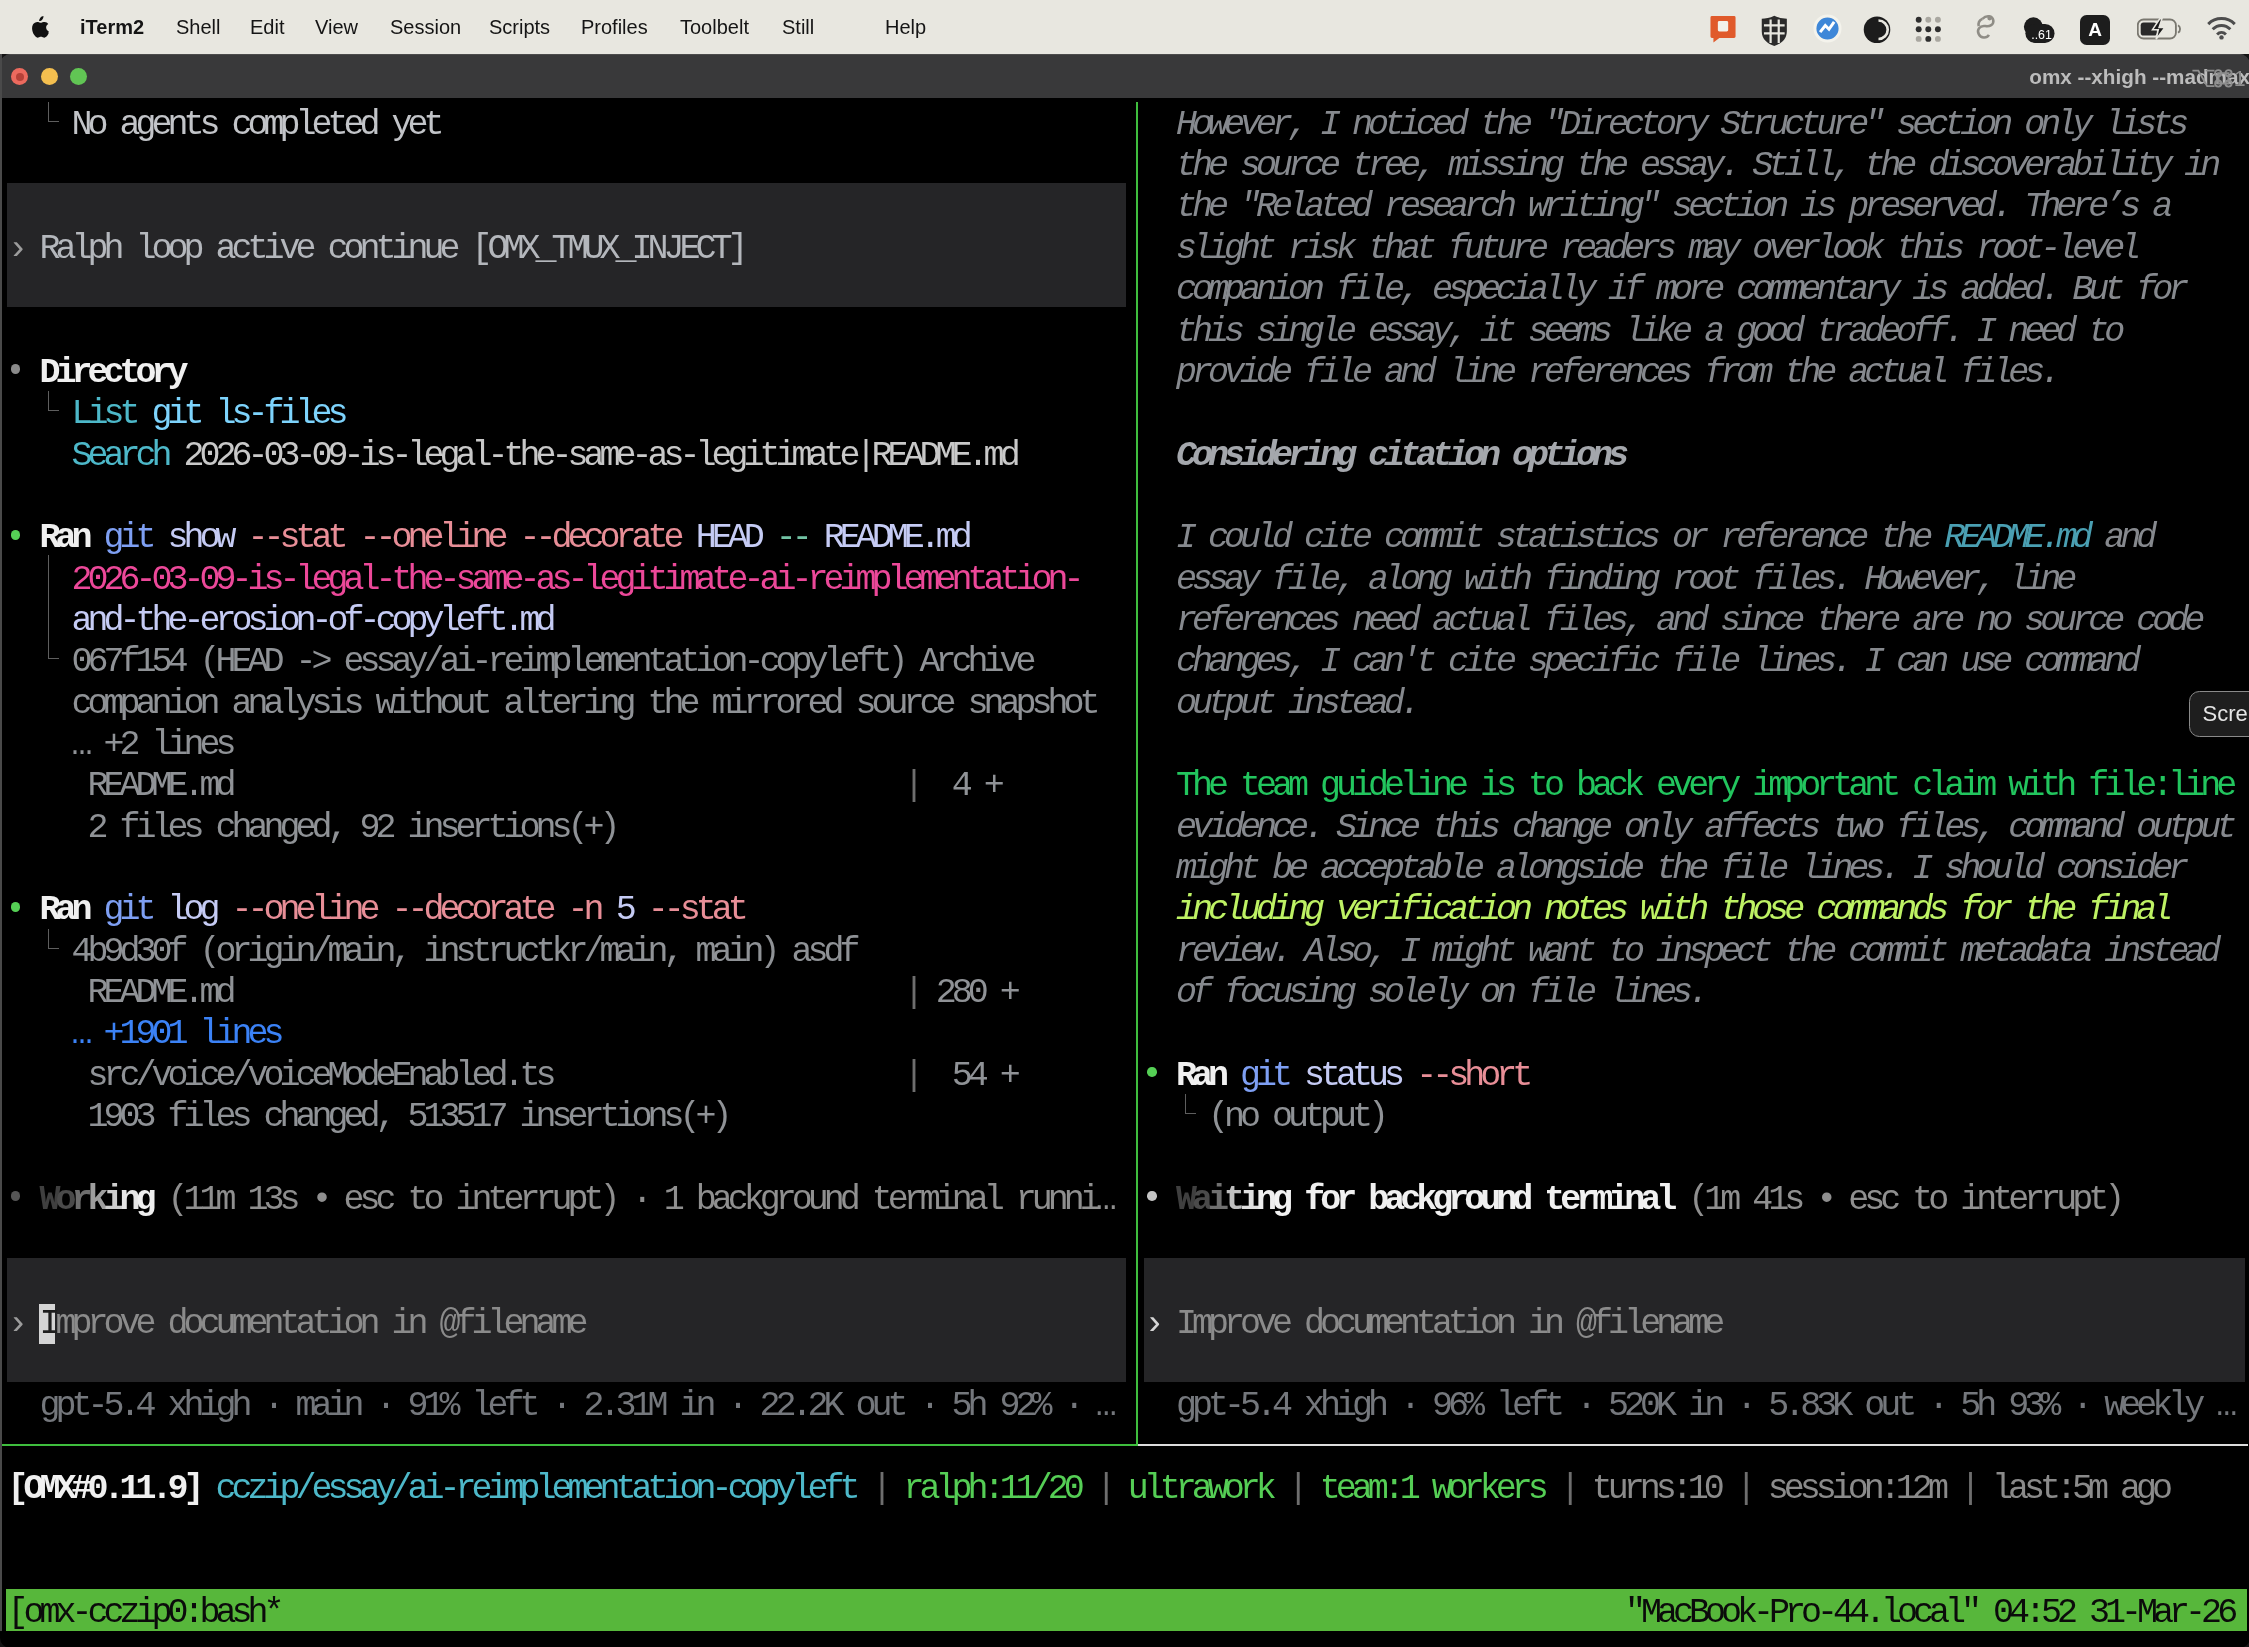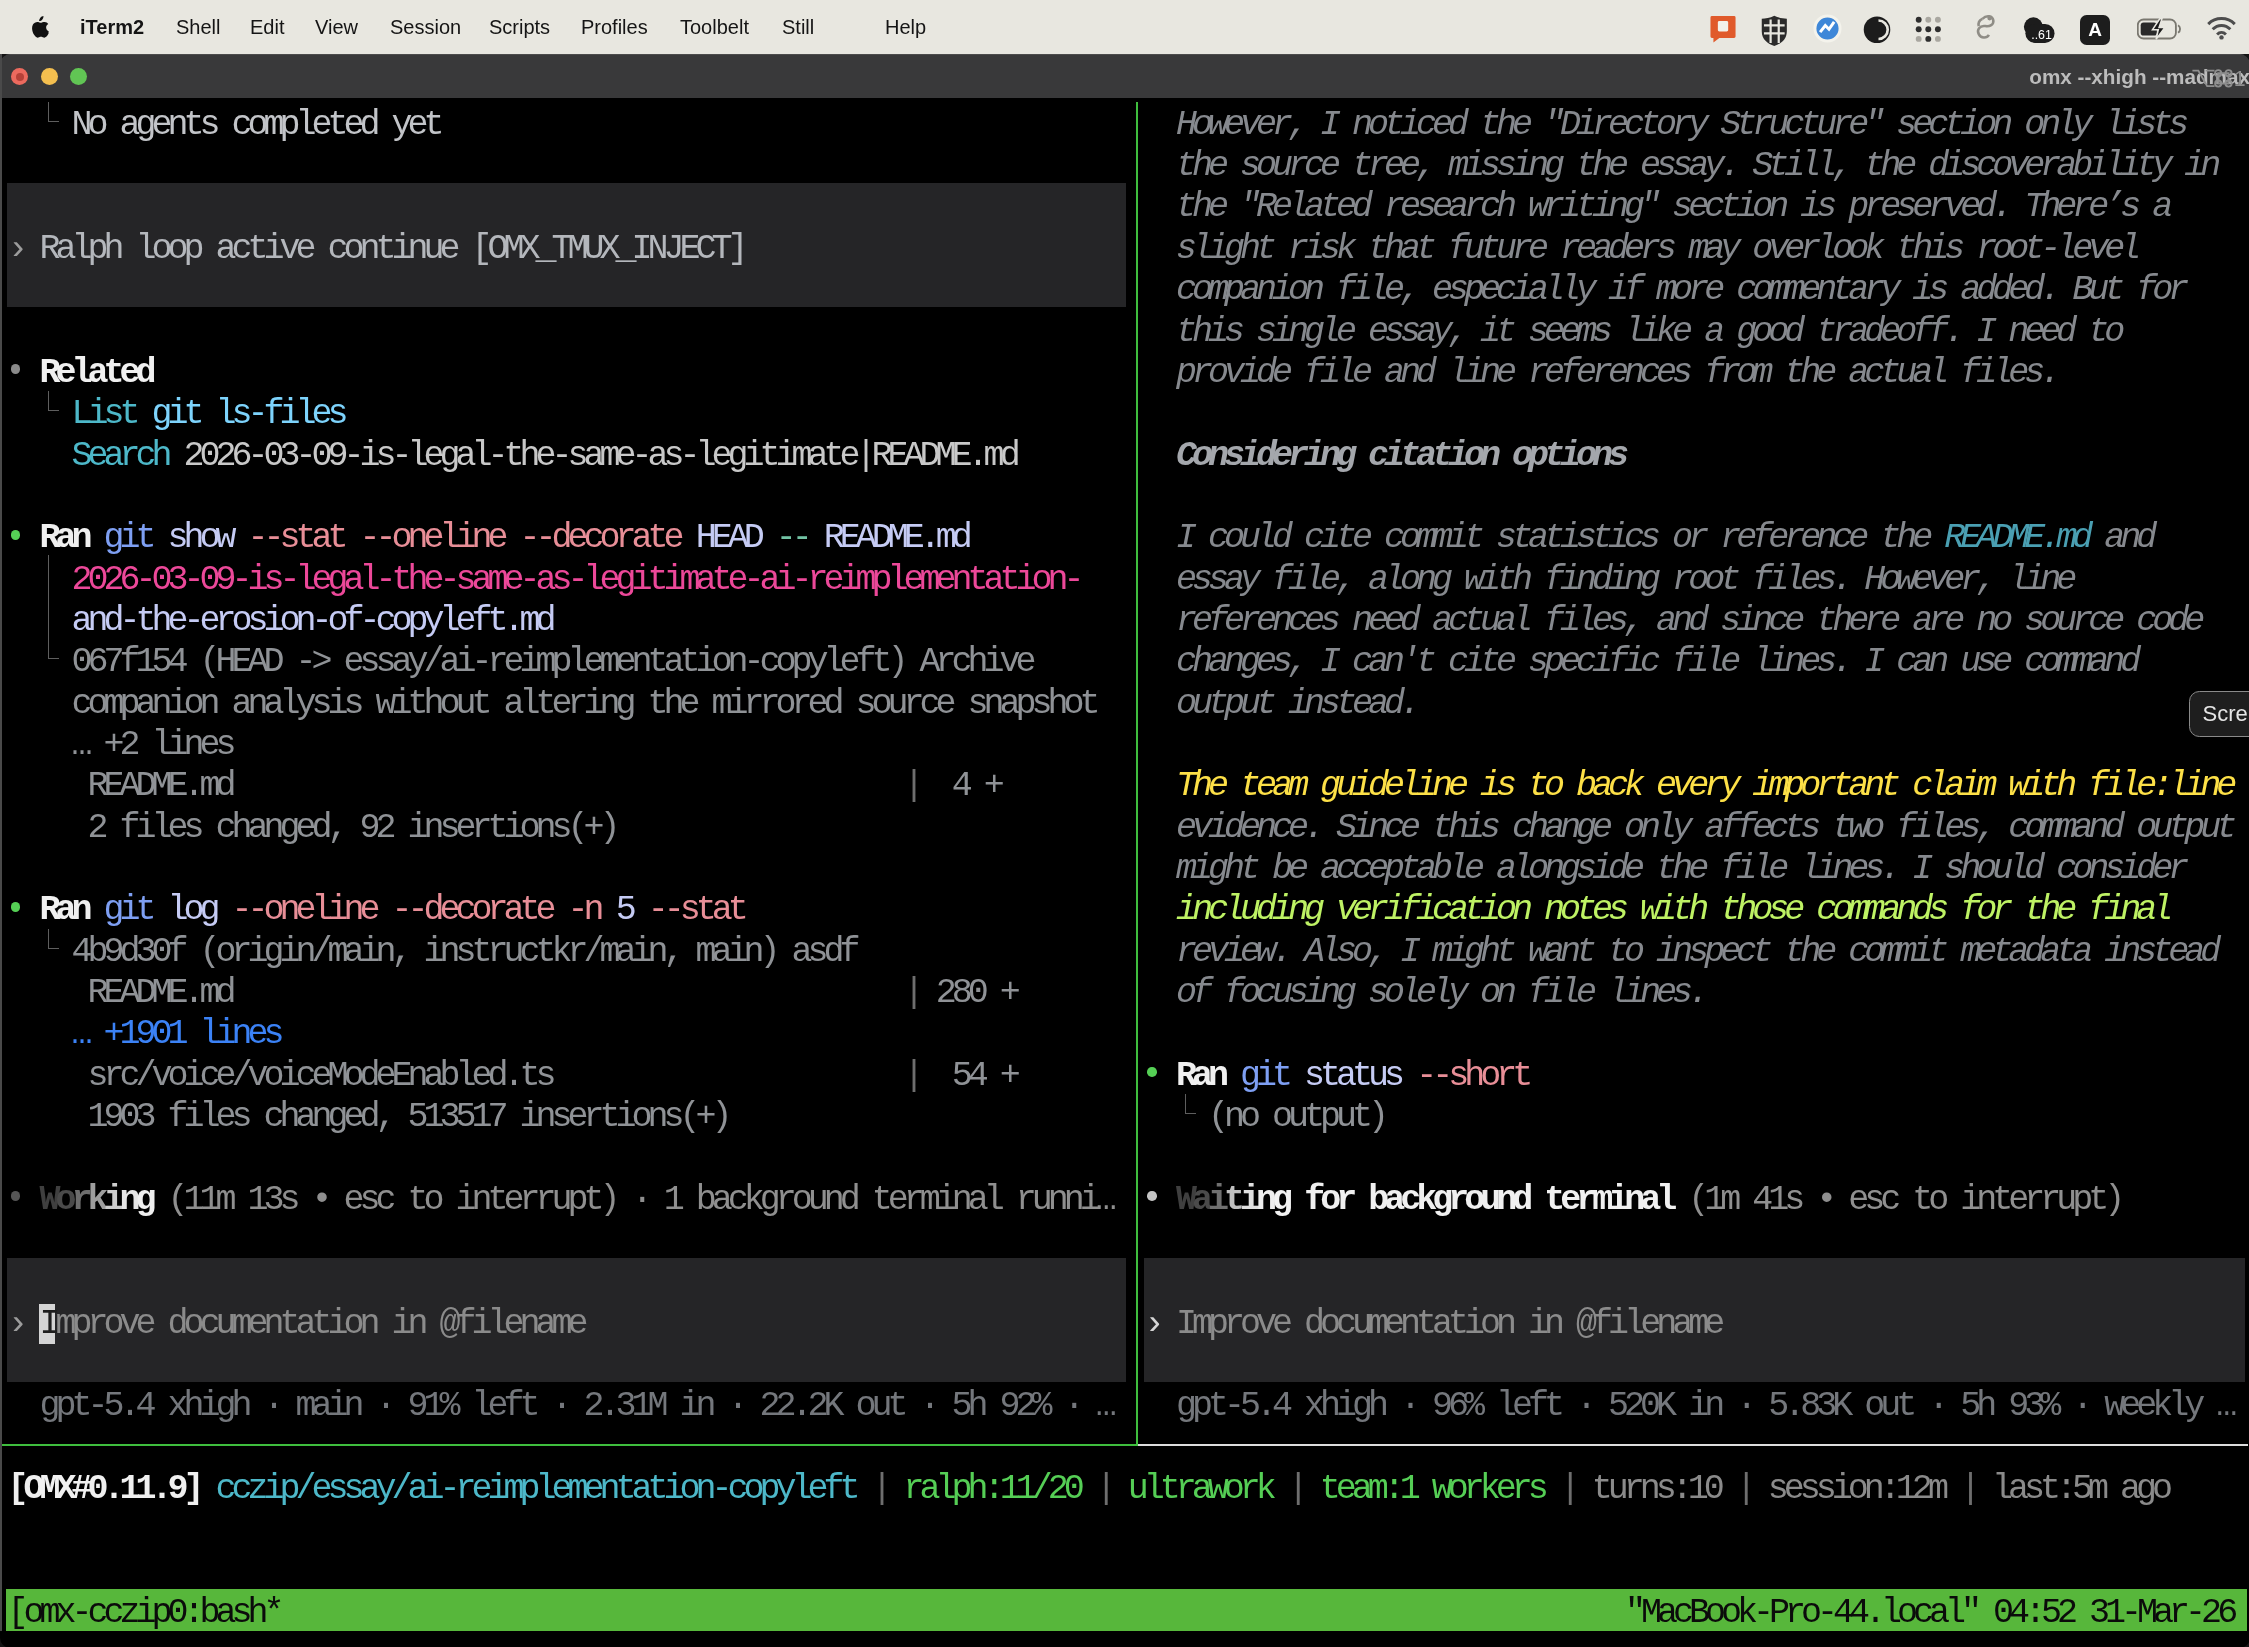--- a/index.html
+++ b/index.html
@@ -31,21 +31,21 @@
     </svg>
   </div>
 </div>
 
 <div style="position:absolute;left:7.4px;top:183px;width:1119px;height:124px;background:#252527"></div>
 <div style="position:absolute;left:7.4px;top:1258px;width:1119px;height:124px;background:#252527"></div>
 <div style="position:absolute;left:1144px;top:1258px;width:1101px;height:124px;background:#252527"></div>
 <div id="rows" style="position:absolute;left:0;top:0">
 <div class="r" style="left:7.4px;top:105px">    <span style="color:#c2c4c8">No agents completed yet</span></div>
 <div class="r" style="left:7.4px;top:229px"><span style="color:#9c9c9c">›</span> <span style="color:#b4b7bc">Ralph loop active continue [OMX_TMUX_INJECT]</span></div>
-<div class="r" style="left:7.4px;top:353px">  <span style="color:#f0f0f0;font-weight:bold">Related</span></div>
+<div class="r" style="left:7.4px;top:353px">  <span style="color:#f0f0f0;font-weight:bold">Directory</span></div>
 <div class="r" style="left:7.4px;top:394px">    <span style="color:#4db8c9">List</span> <span style="color:#7dd3fc">git ls-files</span></div>
 <div class="r" style="left:7.4px;top:436px">    <span style="color:#4db8c9">Search</span> <span style="color:#c8c8c8">2026-03-09-is-legal-the-same-as-legitimate|README.md</span></div>
 <div class="r" style="left:7.4px;top:518px">  <span style="color:#f0f0f0;font-weight:bold">Ran</span> <span style="color:#7e9ff3">git</span> <span style="color:#c5cbf4">show</span> <span style="color:#e88e97">--stat</span> <span style="color:#e88e97">--oneline</span> <span style="color:#e88e97">--decorate</span> <span style="color:#c5cbf4">HEAD</span> <span style="color:#72c3a4">--</span> <span style="color:#c5cbf4">README.md</span></div>
 <div class="r" style="left:7.4px;top:560px">    <span style="color:#ec4899">2026-03-09-is-legal-the-same-as-legitimate-ai-reimplementation-</span></div>
 <div class="r" style="left:7.4px;top:601px">    <span style="color:#c5cbf4">and-the-erosion-of-copyleft.md</span></div>
 <div class="r" style="left:7.4px;top:642px">    <span style="color:#8f9296">067f154 (HEAD -&gt; essay/ai-reimplementation-copyleft) Archive</span></div>
 <div class="r" style="left:7.4px;top:684px">    <span style="color:#8f9296">companion analysis without altering the mirrored source snapshot</span></div>
 <div class="r" style="left:7.4px;top:725px">    <span style="color:#8f9296">… +2 lines</span></div>
 <div class="r" style="left:7.4px;top:766px">     <span style="color:#8f9296">README.md</span>                                          <span style="color:#6e6e6e">|</span>  <span style="color:#8f9296">4 +</span></div>
 <div class="r" style="left:7.4px;top:808px">     <span style="color:#8f9296">2 files changed, 92 insertions(+)</span></div>
@@ -64,21 +64,21 @@
 <div class="r" style="left:1144px;top:229px">  <span style="color:#86898e;font-style:italic">slight risk that future readers may overlook this root-level</span></div>
 <div class="r" style="left:1144px;top:270px">  <span style="color:#86898e;font-style:italic">companion file, especially if more commentary is added. But for</span></div>
 <div class="r" style="left:1144px;top:312px">  <span style="color:#86898e;font-style:italic">this single essay, it seems like a good tradeoff. I need to</span></div>
 <div class="r" style="left:1144px;top:353px">  <span style="color:#86898e;font-style:italic">provide file and line references from the actual files.</span></div>
 <div class="r" style="left:1144px;top:436px">  <span style="color:#a4a7ac;font-weight:bold;font-style:italic">Considering citation options</span></div>
 <div class="r" style="left:1144px;top:518px">  <span style="color:#86898e;font-style:italic">I could cite commit statistics or reference the </span><span style="color:#4a9fb2;font-style:italic">README.md</span><span style="color:#86898e;font-style:italic"> and</span></div>
 <div class="r" style="left:1144px;top:560px">  <span style="color:#86898e;font-style:italic">essay file, along with finding root files. However, line</span></div>
 <div class="r" style="left:1144px;top:601px">  <span style="color:#86898e;font-style:italic">references need actual files, and since there are no source code</span></div>
 <div class="r" style="left:1144px;top:642px">  <span style="color:#86898e;font-style:italic">changes, I can't cite specific file lines. I can use command</span></div>
 <div class="r" style="left:1144px;top:684px">  <span style="color:#86898e;font-style:italic">output instead.</span></div>
-<div class="r" style="left:1144px;top:766px">  <span style="color:#fde047;font-style:italic">The team guideline is to back every important claim with file:line</span></div>
+<div class="r" style="left:1144px;top:766px">  <span style="color:#22c55e;">The team guideline is to back every important claim with file:line</span></div>
 <div class="r" style="left:1144px;top:808px">  <span style="color:#86898e;font-style:italic">evidence. Since this change only affects two files, command output</span></div>
 <div class="r" style="left:1144px;top:849px">  <span style="color:#86898e;font-style:italic">might be acceptable alongside the file lines. I should consider</span></div>
 <div class="r" style="left:1144px;top:890px">  <span style="color:#bef264;font-style:italic">including verification notes with those commands for the final</span></div>
 <div class="r" style="left:1144px;top:932px">  <span style="color:#86898e;font-style:italic">review. Also, I might want to inspect the commit metadata instead</span></div>
 <div class="r" style="left:1144px;top:973px">  <span style="color:#86898e;font-style:italic">of focusing solely on file lines.</span></div>
 <div class="r" style="left:1144px;top:1056px">  <span style="color:#f0f0f0;font-weight:bold">Ran</span> <span style="color:#7e9ff3">git</span> <span style="color:#c5cbf4">status</span> <span style="color:#e88e97">--short</span></div>
 <div class="r" style="left:1144px;top:1097px">    <span style="color:#8f9296">(no output)</span></div>
 <div class="r" style="left:1144px;top:1180px">  <span style="color:#3f3f3f;font-weight:bold">W</span><span style="color:#4a4a4a;font-weight:bold">a</span><span style="color:#707070;font-weight:bold">i</span><span style="color:#c0c0c0;font-weight:bold">t</span><span style="color:#e0e0e0;font-weight:bold">i</span><span style="color:#ededed;font-weight:bold">n</span><span style="color:#f2f2f2;font-weight:bold">g</span><span style="color:#f0f0f0;font-weight:bold"> for background terminal</span> <span style="color:#8f8f8f">(1m 41s • esc to interrupt)</span></div>
 <div class="r" style="left:1144px;top:1304px"><span style="color:#d5d5d5">›</span> <span style="color:#8b8b8b">Improve documentation in @filename</span></div>
 <div class="r" style="left:1144px;top:1386px">  <span style="color:#74777c">gpt-5.4 xhigh · 96% left · 520K in · 5.83K out · 5h 93% · weekly …</span></div>

